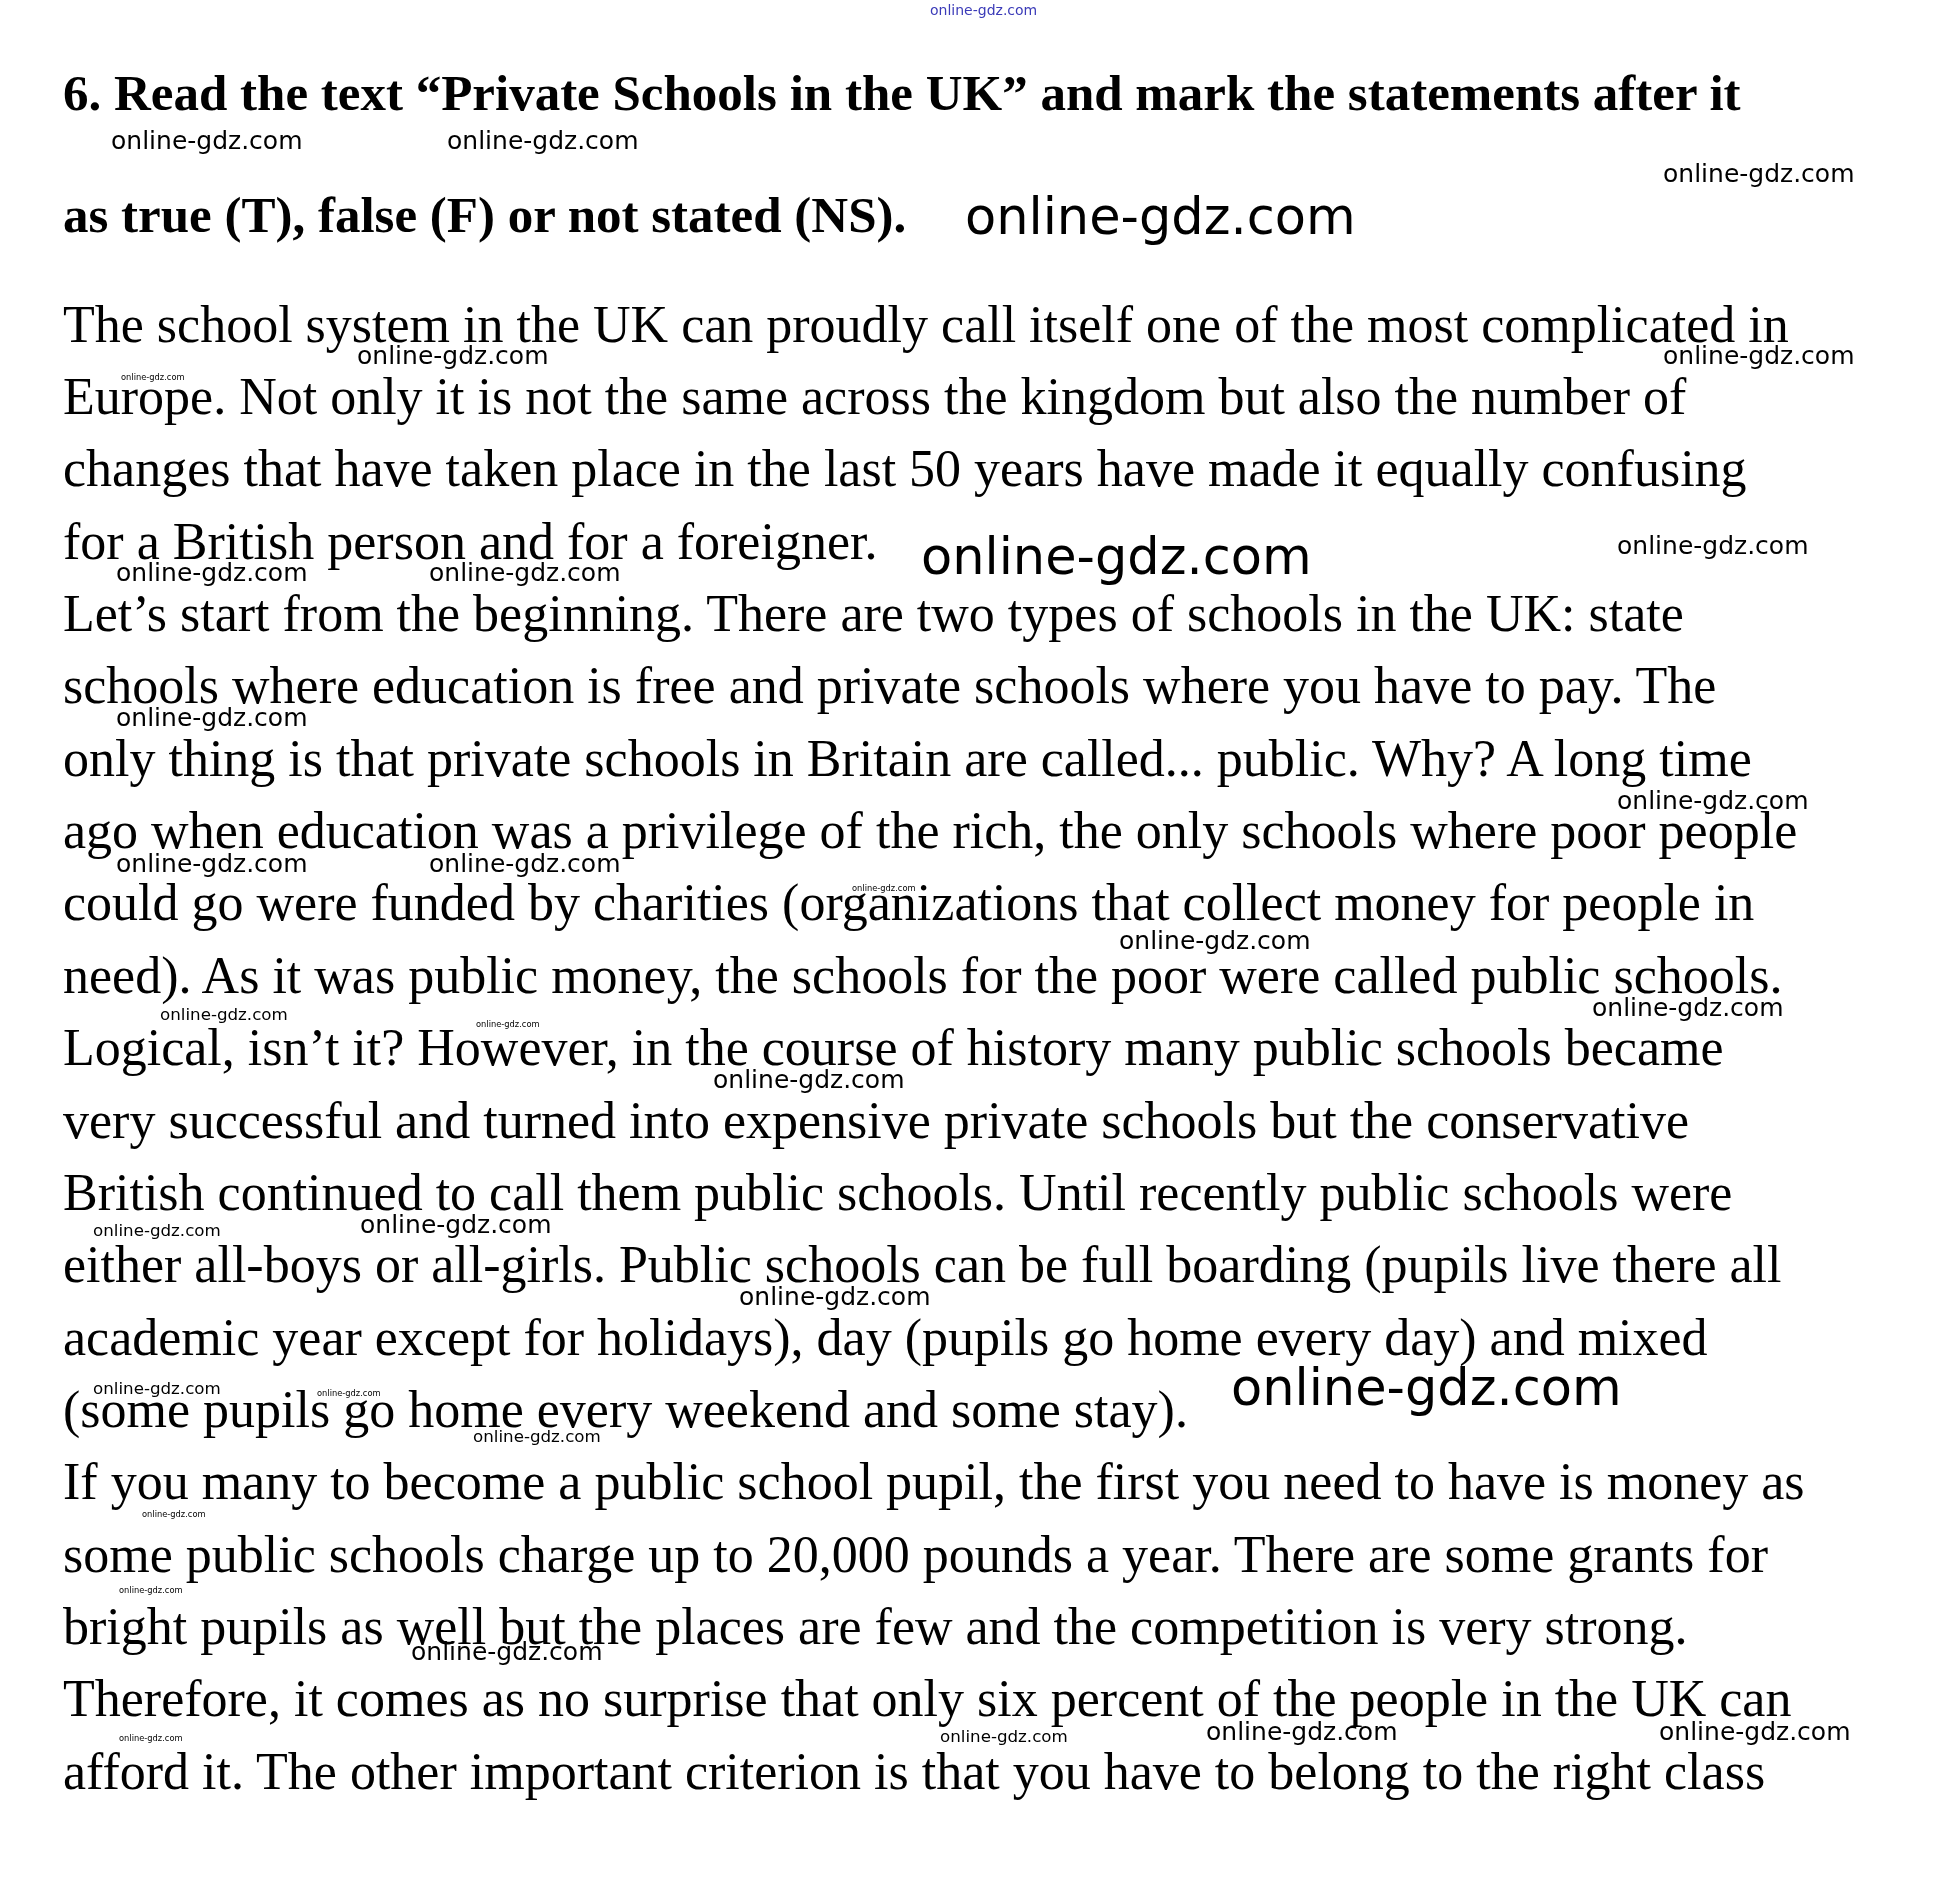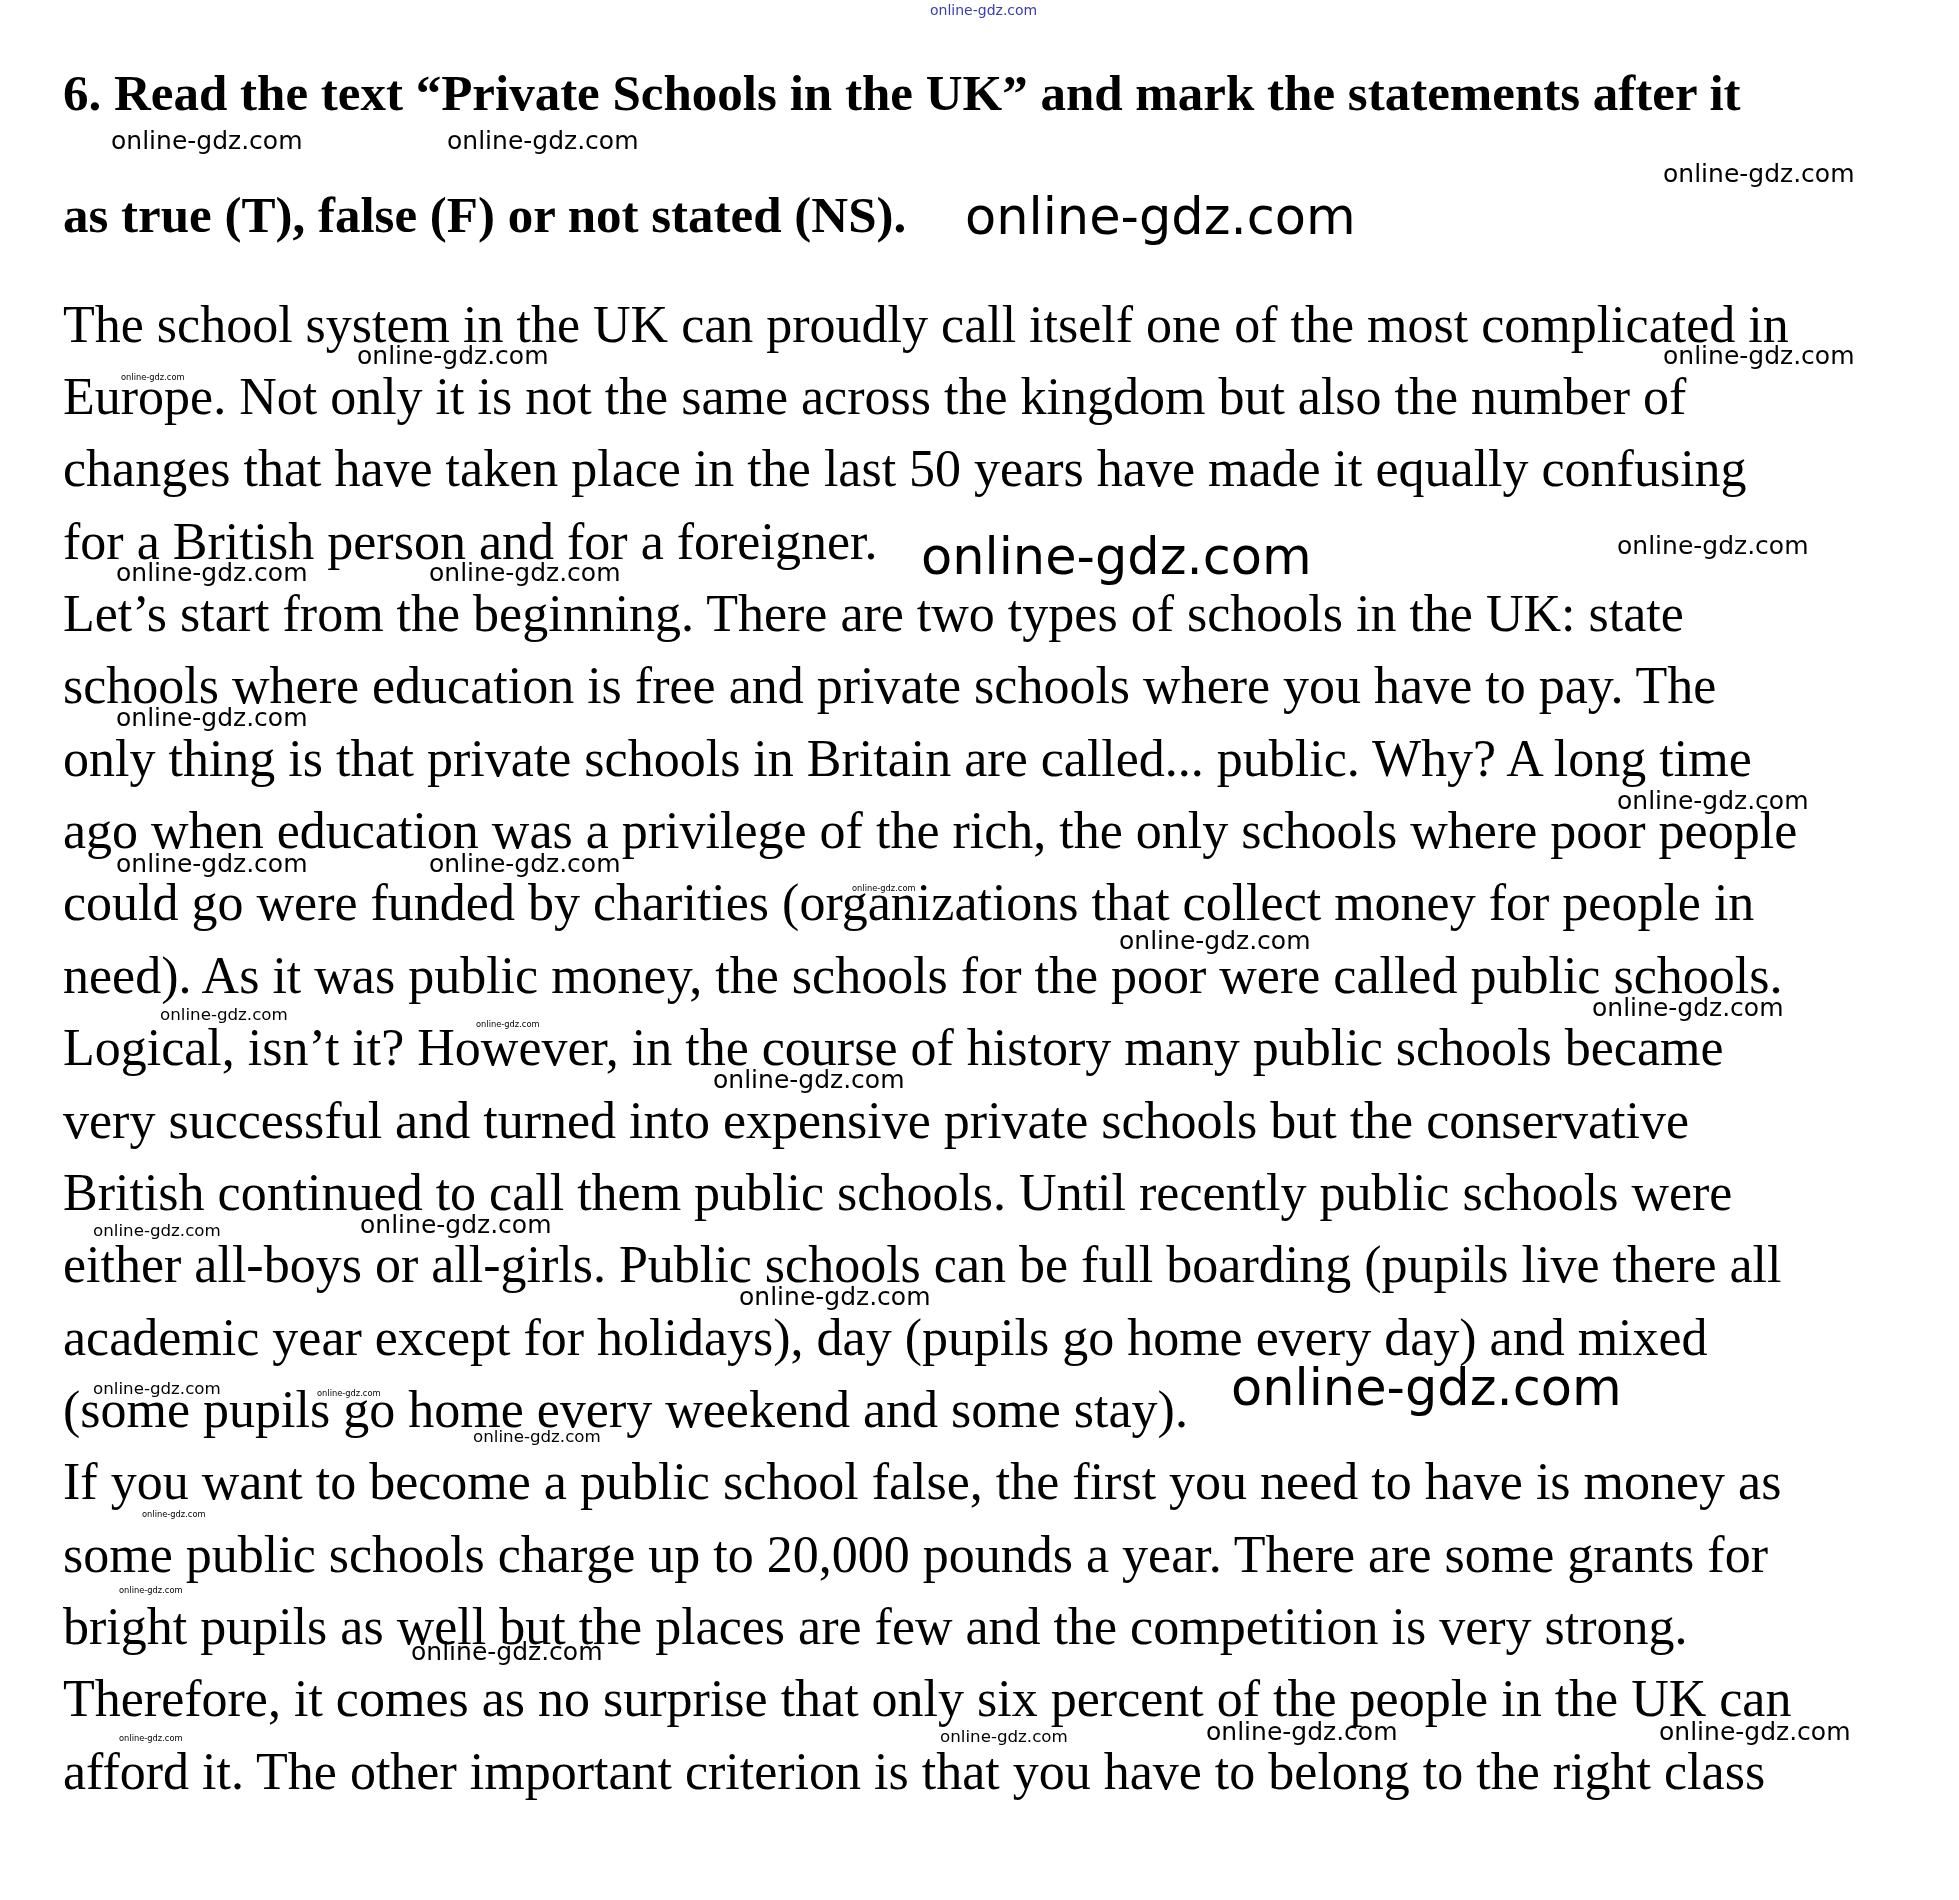--- a/index.html
+++ b/index.html
@@ -36,21 +36,21 @@
   <div class="line" style="top:733px;">only thing is that private schools in Britain are called... public. Why? A long time</div>
   <div class="line" style="top:805px;">ago when education was a privilege of the rich, the only schools where poor people</div>
   <div class="line" style="top:877px;">could go were funded by charities (organizations that collect money for people in</div>
   <div class="line" style="top:950px;">need). As it was public money, the schools for the poor were called public schools.</div>
   <div class="line" style="top:1022px;">Logical, isn’t it? However, in the course of history many public schools became</div>
   <div class="line" style="top:1095px;">very successful and turned into expensive private schools but the conservative</div>
   <div class="line" style="top:1167px;">British continued to call them public schools. Until recently public schools were</div>
   <div class="line" style="top:1239px;">either all-boys or all-girls. Public schools can be full boarding (pupils live there all</div>
   <div class="line" style="top:1312px;">academic year except for holidays), day (pupils go home every day) and mixed</div>
   <div class="line" style="top:1384px;">(some pupils go home every weekend and some stay).</div>
-  <div class="line" style="top:1456px;">If you want to become a public school false, the first you need to have is money as</div>
+  <div class="line" style="top:1456px;">If you many to become a public school pupil, the first you need to have is money as</div>
   <div class="line" style="top:1529px;">some public schools charge up to 20,000 pounds a year. There are some grants for</div>
   <div class="line" style="top:1601px;">bright pupils as well but the places are few and the competition is very strong.</div>
   <div class="line" style="top:1673px;">Therefore, it comes as no surprise that only six percent of the people in the UK can</div>
   <div class="line" style="top:1746px;">afford it. The other important criterion is that you have to belong to the right class</div>
 
   <div class="wm wm-m" style="left:111px;top:128px;">online-gdz.com</div>
   <div class="wm wm-m" style="left:447px;top:128px;">online-gdz.com</div>
   <div class="wm wm-m" style="left:1663px;top:161px;">online-gdz.com</div>
   <div class="wm wm-l" style="left:965px;top:191px;">online-gdz.com</div>
   <div class="wm wm-m" style="left:357px;top:343px;">online-gdz.com</div>

